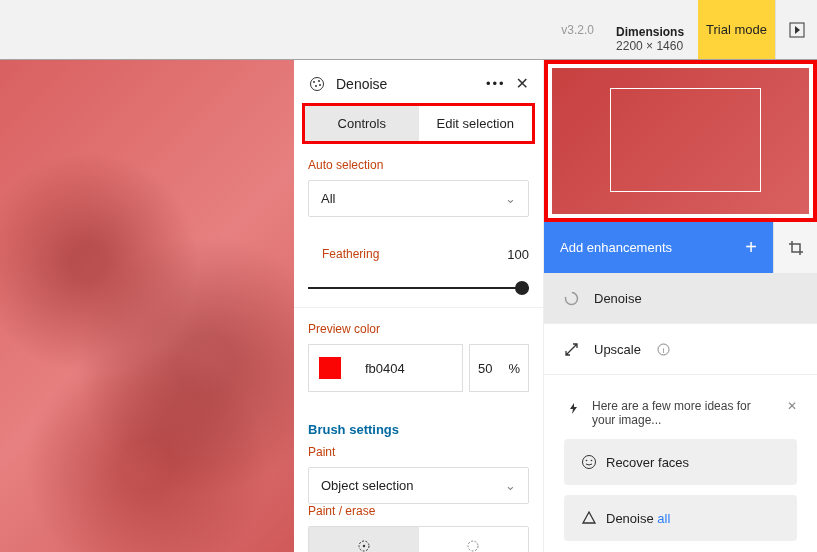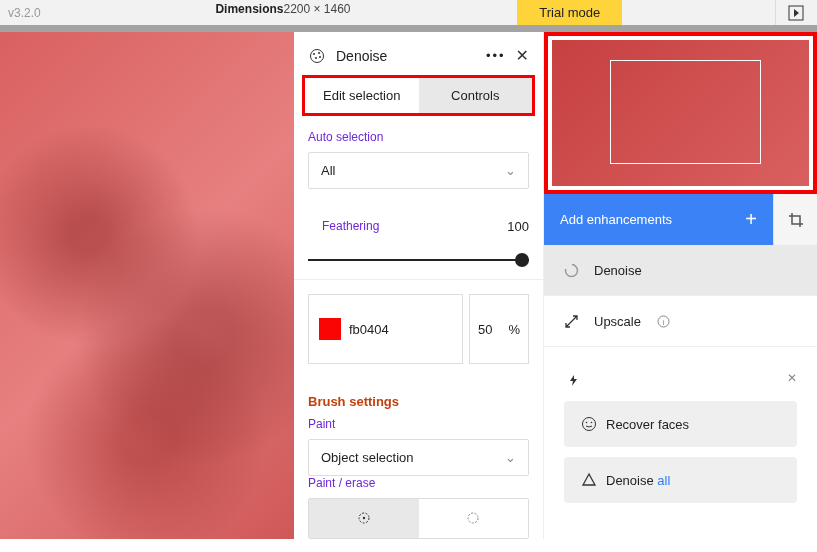--- a/index.html
+++ b/index.html
@@ -1,45 +1,45 @@
 <!DOCTYPE html>
 <html><head>
 <meta charset="utf-8">
 <style>
 *{box-sizing:border-box;margin:0;padding:0;font-family:-apple-system,BlinkMacSystemFont,"Segoe UI",Arial,sans-serif}
 body{width:817px;height:552px;overflow:hidden;background:#fff;font-size:13px;color:#222}
-.topbar{height:32px;background:#f2f2f2;display:flex;align-items:stretch;justify-content:space-between;border-bottom:7px solid #a3a3a3}
+.topbar{height:60px;background:#f2f2f2;display:flex;align-items:stretch;justify-content:flex-end;border-bottom:1px solid #a3a3a3}
 .ver{color:#999;font-size:12px;display:flex;align-items:center;padding:0 8px}
-.dim-box{padding:2px 14px 2px;text-align:left;display:flex;flex-direction:row;justify-content:center}
+.dim-box{padding:20px 14px 2px;text-align:left;display:flex;flex-direction:column;justify-content:center}
 .dim-label{font-size:12px;font-weight:600}
 .dim-val{font-size:12px;color:#444}
-.trial{background:#ffd43b;display:flex;align-items:center;padding:0 22px;font-size:13px;font-weight:500}
+.trial{background:#ffd43b;display:flex;align-items:center;padding:0 8px;font-size:13px;font-weight:500}
 .play-btn{width:42px;display:flex;align-items:center;justify-content:center;border-left:1px solid #ddd;cursor:pointer}
 .main{display:flex;height:507px}
 .viewer{width:294px;height:507px;background:linear-gradient(135deg,#d96060,#e78080,#cf5858);position:relative;overflow:hidden}
 .viewer::after{content:"";position:absolute;inset:0;background:radial-gradient(circle at 30% 40%,rgba(140,40,40,.4) 5%,transparent 30%),radial-gradient(circle at 70% 60%,rgba(120,30,30,.3) 8%,transparent 35%),radial-gradient(circle at 50% 80%,rgba(160,50,50,.35) 6%,transparent 28%);mix-blend-mode:multiply}
 .panel{width:250px;padding:0;border-right:1px solid #eee;background:#fff;overflow:hidden}
 .panel-head{display:flex;align-items:center;padding:14px 14px 10px;gap:10px}
 .panel-head .title{flex:1;font-size:14px}
 .icon-dots{letter-spacing:2px;cursor:pointer}
 .close-x{cursor:pointer;font-size:16px;color:#333}
 .tabs-wrap{border:3px solid #f40000;margin:0 8px 6px}
 .tabs{display:flex}
 .tab{flex:1;text-align:center;padding:10px 0;font-size:13px;cursor:pointer}
 .tab.active{background:#e8e8e8}
 .section{padding:8px 14px}
-.lbl{font-size:12px;color:#6d28d9;margin-bottom:8px}
-.lbl-strong{font-size:13px;color:#c2410c;font-weight:600;margin:14px 0 8px}
+.lbl{font-size:12px;color:#c2410c;margin-bottom:8px}
+.lbl-strong{font-size:13px;color:#0369a1;font-weight:600;margin:14px 0 8px}
 .select{border:1px solid #ddd;border-radius:2px;padding:10px 12px;display:flex;justify-content:space-between;align-items:center;cursor:pointer;background:#fff}
 .chev{color:#888}
 .row-between{display:flex;justify-content:space-between;align-items:center}
 .slider-track{height:2px;background:#222;position:relative;margin:12px 0 4px}
 .slider-thumb{position:absolute;right:0;top:-6px;width:14px;height:14px;border-radius:50%;background:#222;cursor:pointer}
 .color-row{display:flex;gap:6px}
-.color-box{border:1px solid #ddd;padding:23px 10px;display:flex;align-items:center;gap:8px;flex:1;background:#fff}
+.color-box{border:1px solid #ddd;padding:12px 10px;display:flex;align-items:center;gap:24px;flex:1;background:#fff}
 .swatch{width:22px;height:22px;background:#fb0404}
 .pct{border:1px solid #ddd;padding:7px 8px;display:flex;gap:16px;align-items:center;background:#fff}
 .paint-toggle{display:flex;border:1px solid #ddd;border-radius:2px;overflow:hidden;margin-top:6px}
 .paint-toggle .seg{flex:1;text-align:center;padding:10px 0;cursor:pointer}
 .paint-toggle .seg.active{background:#e8e8e8}
 .right{width:273px;background:#fff;display:flex;flex-direction:column}
 .thumb-wrap{border:4px solid #f40000;padding:4px;height:162px}
 .thumb{width:100%;height:100%;background:linear-gradient(135deg,#c74040,#d96060);position:relative}
 .thumb-crop{position:absolute;left:58px;top:20px;right:48px;bottom:22px;border:1px solid #fff}
 .enh-row{display:flex}
@@ -90,22 +90,22 @@
             <circle cx="11" cy="9" r="1" fill="#333"></circle>
           </svg>
       </span>
       <span class="title">Denoise</span>
       <span class="icon-dots">•••</span>
       <span class="close-x">✕</span>
     </div>
 
     <div class="tabs-wrap">
       <div class="tabs">
+        <div class="tab active">Controls</div>
         <div class="tab">Edit selection</div>
-        <div class="tab active">Controls</div>
       </div>
     </div>
 
     <div class="section">
       <div class="lbl">Auto selection</div>
       <div class="select">
         <span>All</span>
         <span class="chev">⌄</span>
       </div>
     </div>
@@ -116,20 +116,21 @@
         <div>100</div>
       </div>
       <div class="slider-track">
         <div class="slider-thumb"></div>
       </div>
     </div>
 
     <div style="border-top:1px solid #eee;margin:6px 0"></div>
 
     <div class="section">
+      <div class="lbl">Preview color</div>
       <div class="color-row">
         <div class="color-box">
           <div class="swatch"></div>
           <span>fb0404</span>
         </div>
         <div class="pct">
           <span>50</span>
           <span>%</span>
         </div>
       </div>
@@ -208,20 +209,21 @@
       </span>
     </div>
 
     <div class="ideas">
       <div class="ideas-head">
         <span class="ico">
           <svg width="13" height="13" viewBox="0 0 13 13">
               <path d="M7 1L3 7h3l-1 5 5-7H7z" fill="#333"></path>
             </svg>
         </span>
+        <span style="flex:1">Here are a few more ideas for your image...</span>
         <span class="x">✕</span>
       </div>
       <div class="idea-btn">
         <span class="ico">
           <svg width="16" height="16" viewBox="0 0 16 16">
               <circle cx="8" cy="8" r="6.5" fill="none" stroke="#333"></circle>
               <circle cx="5.5" cy="6.5" r="0.8" fill="#333"></circle>
               <circle cx="10.5" cy="6.5" r="0.8" fill="#333"></circle>
               <path d="M5 10q3 2 6 0" fill="none" stroke="#333"></path>
             </svg>

